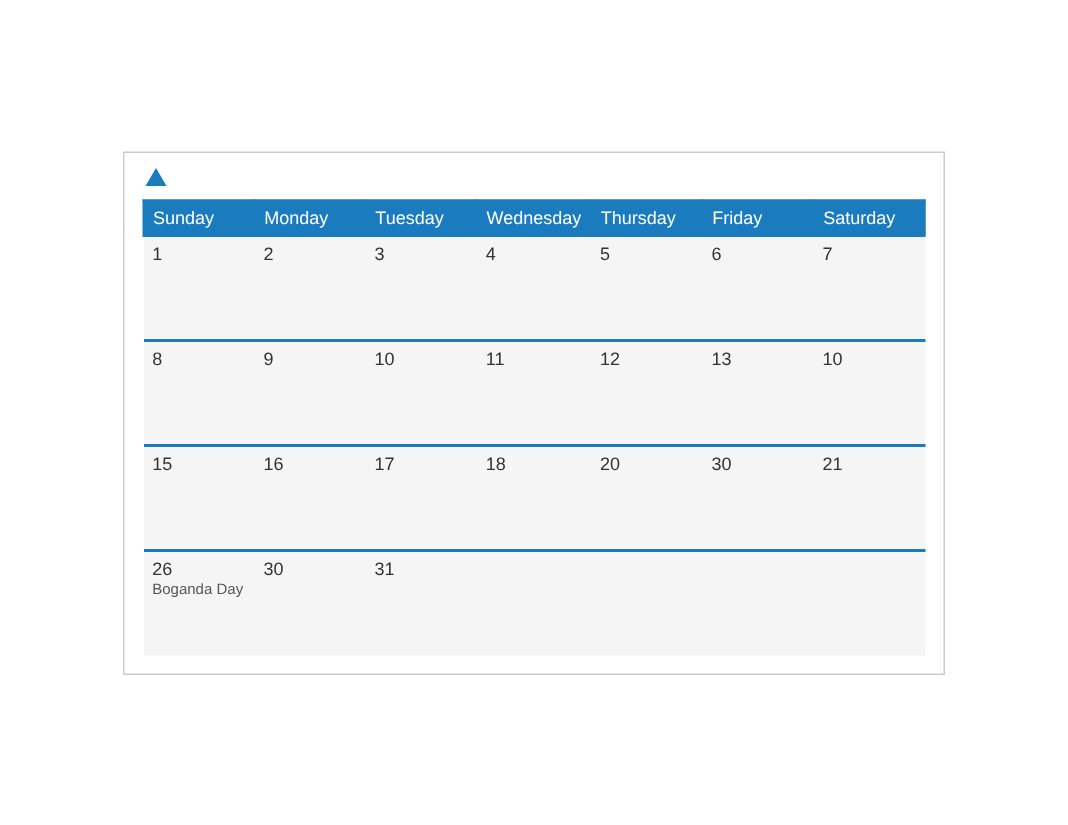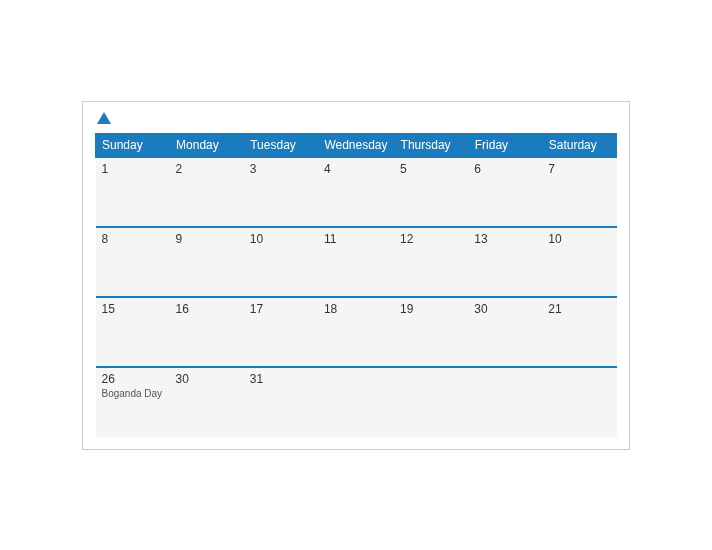--- a/index.html
+++ b/index.html
@@ -185,21 +185,21 @@
           <td>
             <span class="day-number">16</span>
           </td>
           <td>
             <span class="day-number">17</span>
           </td>
           <td>
             <span class="day-number">18</span>
           </td>
           <td>
-            <span class="day-number">19</span>
+            <span class="day-number">20</span>
           </td>
           <td>
             <span class="day-number">30</span>
           </td>
           <td>
             <span class="day-number">21</span>
           </td>
         </tr>
         <tr>
           <td>

